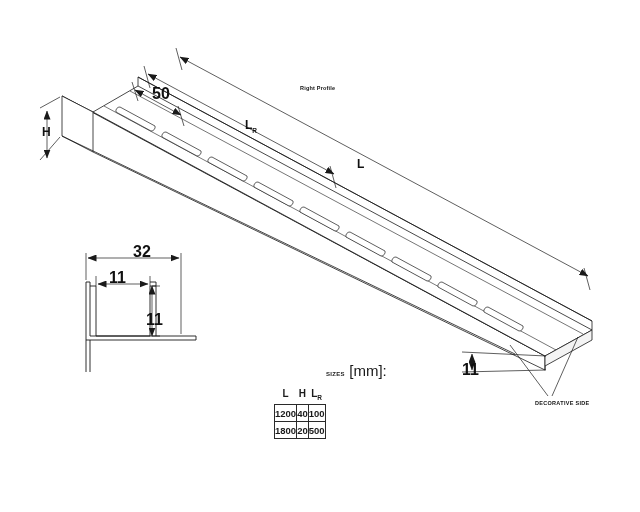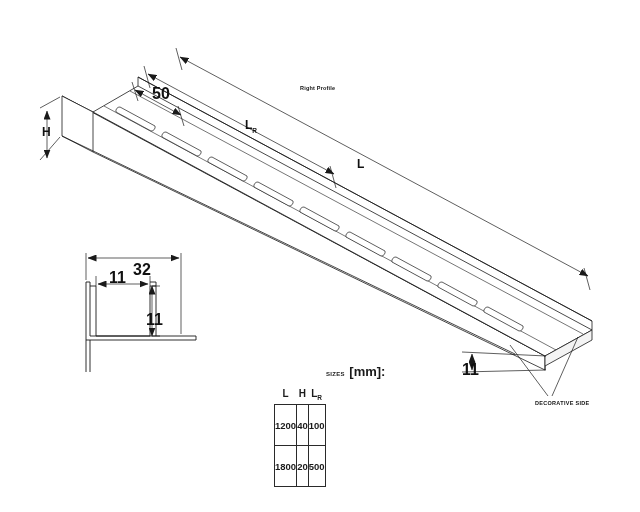--- a/index.html
+++ b/index.html
@@ -58,22 +58,22 @@
     left: 58px;
     top: 2px;
     white-space: nowrap;
   }
   #sizes-caption .cap-word {
     font-size: 6px;
     font-weight: bold;
     letter-spacing: 0.3px;
   }
   #sizes-caption .cap-unit {
-    font-size: 13px;
-    font-weight: bold;
+    font-size: 15px;
+    font-weight: normal;
   }
   table.sizes {
     position: absolute;
     left: 6px;
     top: 28px;
     border-collapse: collapse;
   }
   table.sizes th {
     border: none;
     font-size: 10px;
@@ -81,21 +81,21 @@
     padding: 0 0 3px 0;
     text-align: center;
     width: 36px;
     height: 12px;
   }
   table.sizes td {
     border: 1px solid #2a2a2a;
     font-size: 9.5px;
     font-weight: bold;
     text-align: center;
-    padding: 14px 0;
+    padding: 2px 0;
     width: 36px;
     height: 12px;
     background: #ffffff;
   }
 </style>
 </head>
 <body>
 
 <svg id="drawing" viewBox="0 0 640 512">
 
@@ -259,21 +259,21 @@
 </div>
 
 <div class="lbl dim-txt-lg" style="left:357px; top:158px;">L</div>
 
 <div class="lbl dim-txt" style="left:462px; top:362px;">11</div>
 
 <div class="lbl tiny-txt" style="left:300px; top:86px;">Right Profile</div>
 
 <div class="lbl" style="left:535px; top:401px; font-size:5.5px; font-weight:bold; letter-spacing:0.3px;">DECORATIVE SIDE</div>
 
-<div class="lbl dim-txt" style="left:133px; top:244px;margin-top:18px;">32</div>
+<div class="lbl dim-txt" style="left:133px; top:244px;">32</div>
 
 <div class="lbl dim-txt" style="left:109px; top:270px;">11</div>
 
 <div class="lbl dim-txt" style="left:146px; top:312px;">11</div>
 
 <div id="sizes-block">
   <div id="sizes-caption">
     <span class="cap-word">SIZES</span>
     <span class="cap-unit">[mm]:</span>
   </div>

